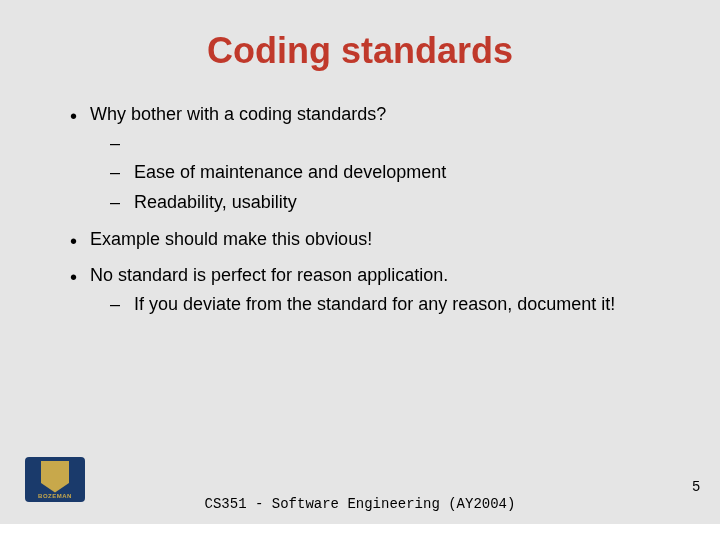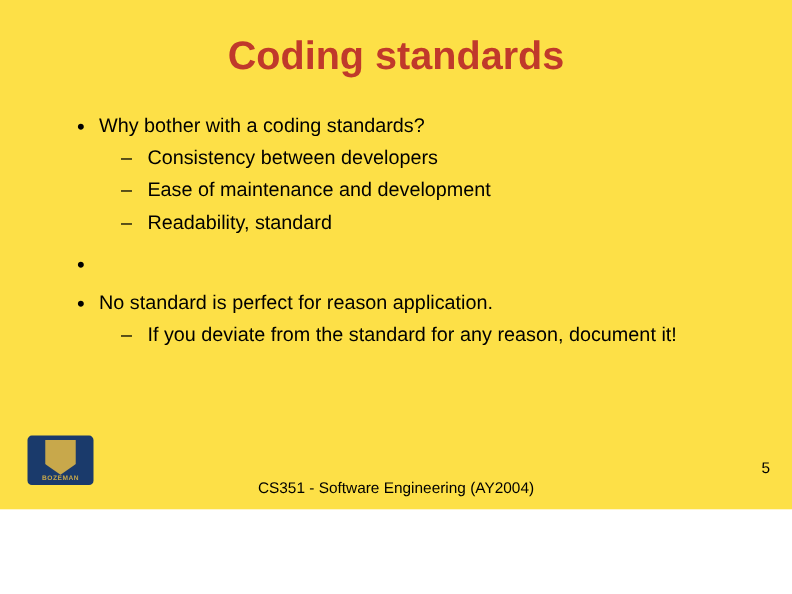--- a/index.html
+++ b/index.html
@@ -12,22 +12,22 @@
       width: 720px;
       height: 540px;
       background: #ffffff;
       font-family: 'Times New Roman', Times, serif;
       overflow: hidden;
       position: relative;
     }
 
     .slide-container {
       width: 720px;
-      height: 463px;
-      background: #fde047;
+      height: 524px;
+      background: #e5e5e5;
       position: relative;
       padding: 20px 50px 60px 50px;
     }
 
     .slide-title {
       text-align: center;
       font-size: 36px;
       font-weight: bold;
       color: #c0392b;
       margin-bottom: 30px;
@@ -132,21 +132,21 @@
       font-size: 6px;
       color: #c8a84b;
       font-family: Arial, sans-serif;
       font-weight: bold;
       letter-spacing: 0.5px;
     }
 
     .footer-course {
       font-size: 14px;
       color: #000000;
-      font-family: Liberation Sans, sans-serif;
+      font-family: Liberation Mono, monospace;
       text-align: center;
     }
 
     .footer-page {
       position: absolute;
       right: 20px;
       bottom: 18px;
       font-size: 14px;
       color: #000000;
       font-family: Arial, sans-serif;
@@ -161,36 +161,36 @@
 
   <div class="content-area">
 
     <div class="bullet-item">
       <span class="bullet-dot">•</span>
       <div>
         <span class="bullet-text">Why bother with a coding standards?</span>
         <div class="sub-bullets">
           <div class="sub-bullet-item">
             <span class="sub-bullet-dash">–</span>
-            <span class="sub-bullet-text">Consistency between developers</span>
           </div>
           <div class="sub-bullet-item">
             <span class="sub-bullet-dash">–</span>
             <span class="sub-bullet-text">Ease of maintenance and development</span>
           </div>
           <div class="sub-bullet-item">
             <span class="sub-bullet-dash">–</span>
-            <span class="sub-bullet-text">Readability, standard</span>
+            <span class="sub-bullet-text">Readability, usability</span>
           </div>
         </div>
       </div>
     </div>
 
     <div class="bullet-item">
       <span class="bullet-dot">•</span>
+      <span class="bullet-text">Example should make this obvious!</span>
     </div>
 
     <div class="bullet-item">
       <span class="bullet-dot">•</span>
       <div>
         <span class="bullet-text">No standard is perfect for reason application.</span>
         <div class="sub-bullets">
           <div class="sub-bullet-item">
             <span class="sub-bullet-dash">–</span>
             <span class="sub-bullet-text">If you deviate from the standard for any reason, document it!</span>

